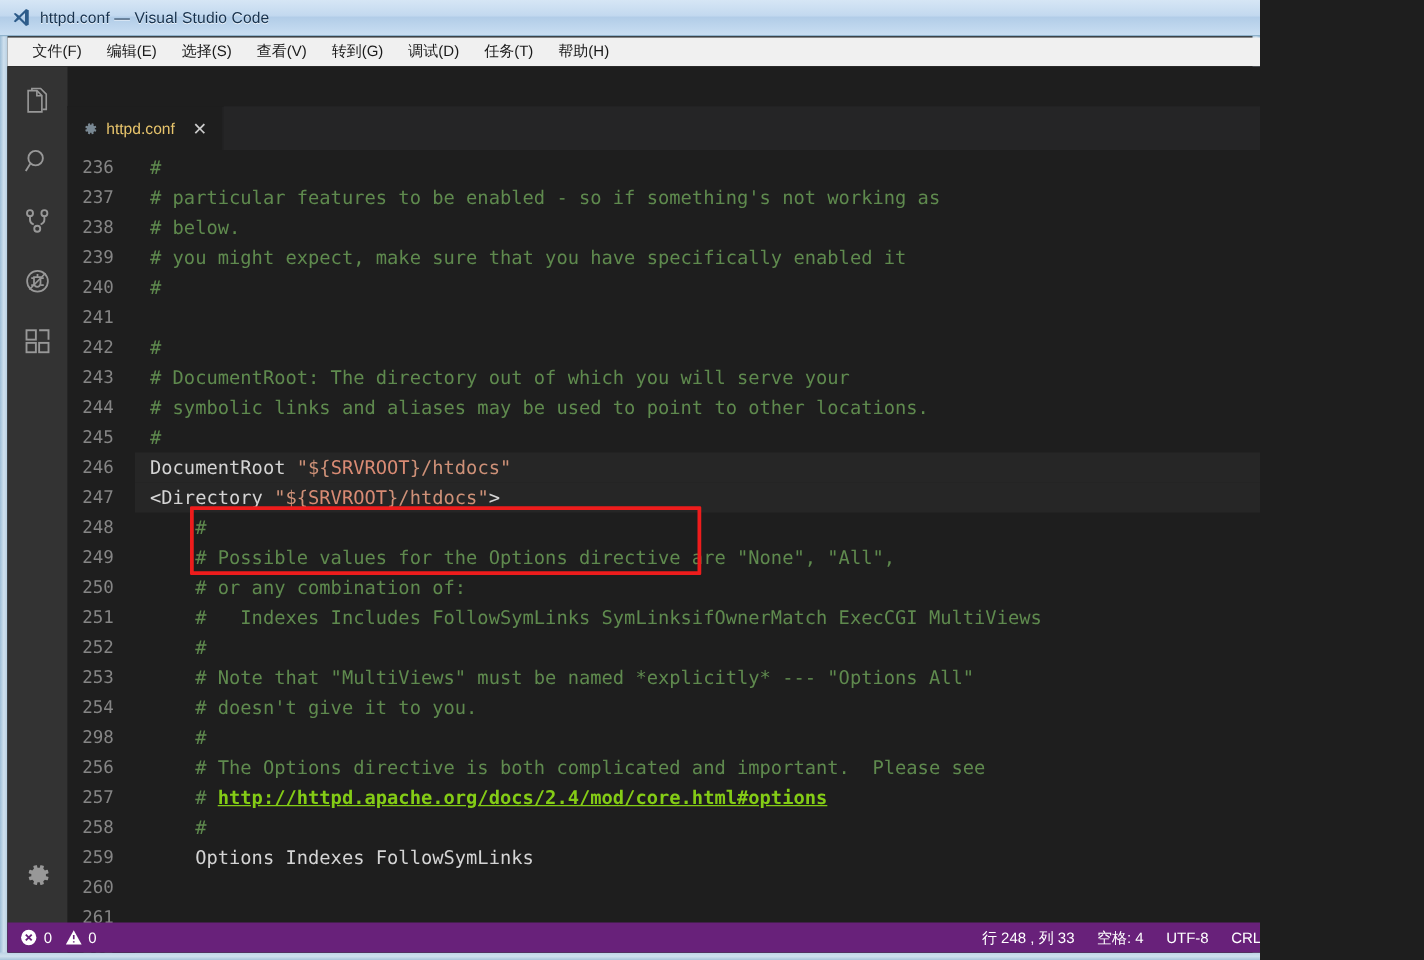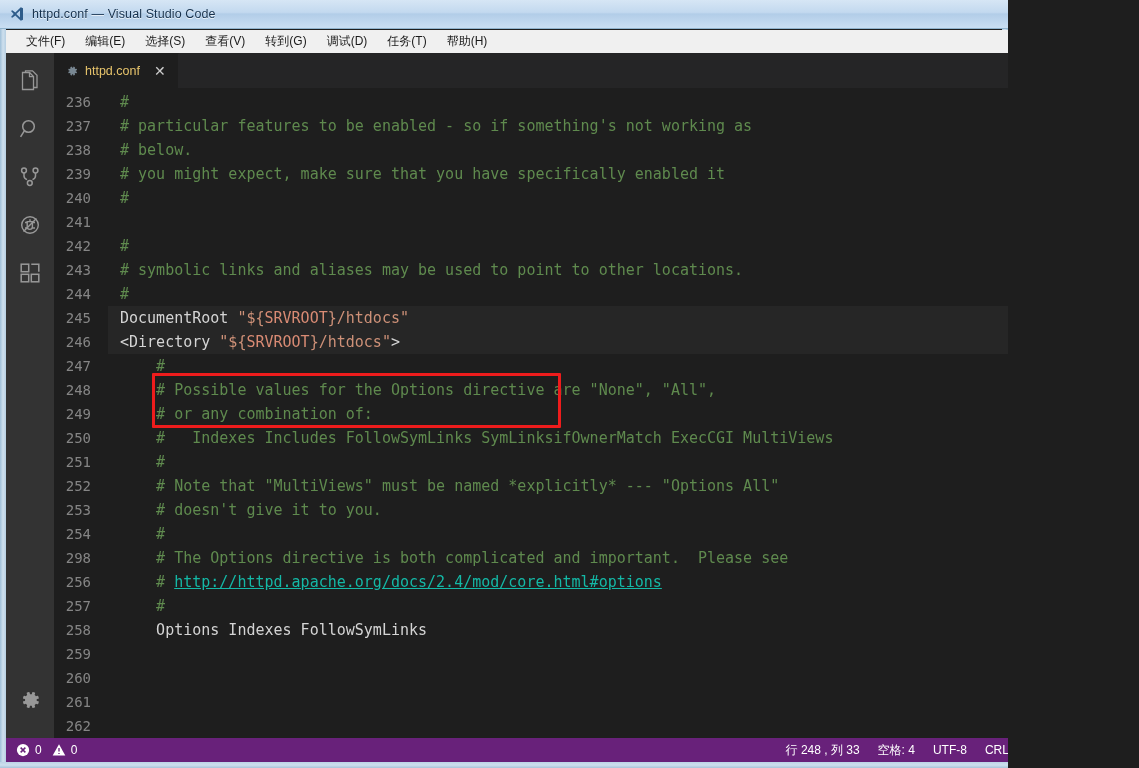--- a/index.html
+++ b/index.html
@@ -108,20 +108,21 @@
     width: 48px; height: 48px;
     display: flex; align-items: center; justify-content: center;
     opacity: .62;
   }
   .act-bottom { position: absolute; bottom: 36px; left: 0; }
 
   
   .editor-area {
     flex: 1; display: flex; flex-direction: column; min-width: 0;
     background: #1e1e1e;
+    margin-top: 32px;
   }
 
   
   .tabbar {
     height: 35px; background: #252526; display: flex; align-items: stretch;
     flex: none; position: relative;
   }
   .tab {
     display: flex; align-items: center; gap: 6px;
     padding: 0 10px 0 11px;
@@ -163,21 +164,21 @@
     font-family: "DejaVu Sans Mono", monospace;
     font-size: 15px;
     color: #d4d4d4;
     white-space: pre;
     padding-left: 12px;
   }
   .cmt { color: #5f8a4e; }
   .kw  { color: #d4d4d4; }
   .str { color: #ce9178; }
   .varname { color: #d98b74; }
-  .link { color: #14b8a6; text-decoration: underline; }
+  .link { color: #84cc16; text-decoration: underline; font-weight: bold; }
   .hl-line { background: #262626; }
 
   
   .annot-box {
     position: absolute;
     border: 3px solid #ee1c1c;
     border-radius: 1px;
     pointer-events: none;
     z-index: 20;
   }
@@ -390,20 +391,21 @@
             <div class="ln">263</div>
           </div>
         <div class="code-lines">
           <div class="cl"><span class="cmt"># </span></div>
             <div class="cl"><span class="cmt"># particular features to be enabled - so if something's not working as</span></div>
             <div class="cl"><span class="cmt"># below.</span></div>
             <div class="cl"><span class="cmt"># you might expect, make sure that you have specifically enabled it</span></div>
             <div class="cl"><span class="cmt">#</span></div>
             <div class="cl"><span class="cmt"></span></div>
             <div class="cl"><span class="cmt">#</span></div>
+            <div class="cl"><span class="cmt"># DocumentRoot: The directory out of which you will serve your</span></div>
             <div class="cl"><span class="cmt"># symbolic links and aliases may be used to point to other locations.</span></div>
             <div class="cl"><span class="cmt">#</span></div>
             <div class="cl hl-line"><span class="kw">DocumentRoot </span><span class="str">"${</span><span class="varname">SRVROOT</span><span class="str">}/htdocs"</span></div>
             <div class="cl hl-line"><span class="kw">&lt;Directory </span><span class="str">"${</span><span class="varname">SRVROOT</span><span class="str">}/htdocs"</span><span class="kw">&gt;</span></div>
             <div class="cl"><span class="cmt">    #</span></div>
             <div class="cl"><span class="cmt">    # Possible values for the Options directive are "None", "All",</span></div>
             <div class="cl"><span class="cmt">    # or any combination of:</span></div>
             <div class="cl"><span class="cmt">    #   Indexes Includes FollowSymLinks SymLinksifOwnerMatch ExecCGI MultiViews</span></div>
             <div class="cl"><span class="cmt">    #</span></div>
             <div class="cl"><span class="cmt">    # Note that "MultiViews" must be named *explicitly* --- "Options All"</span></div>

